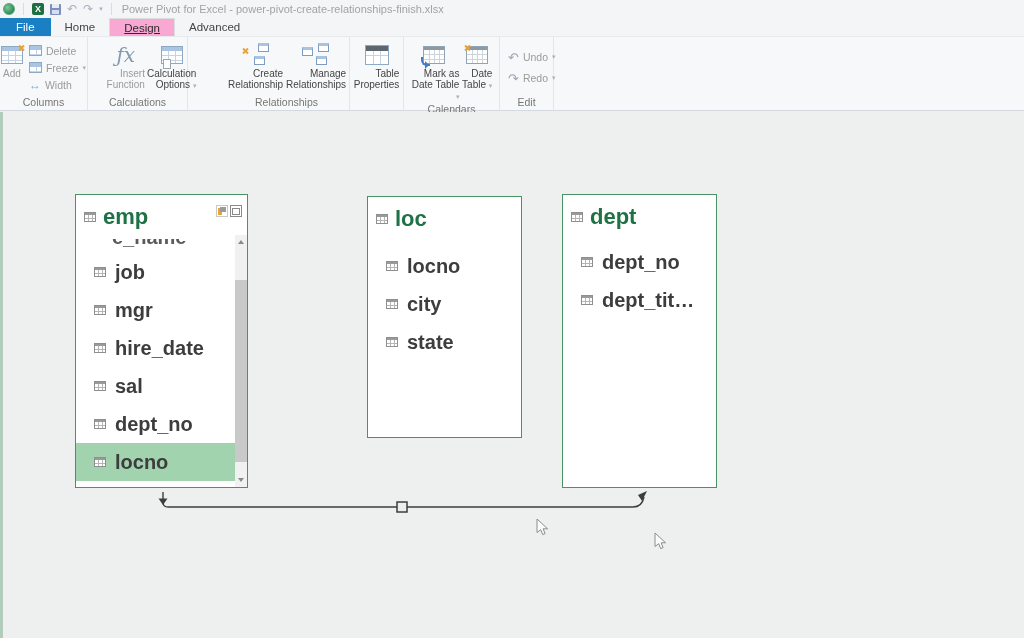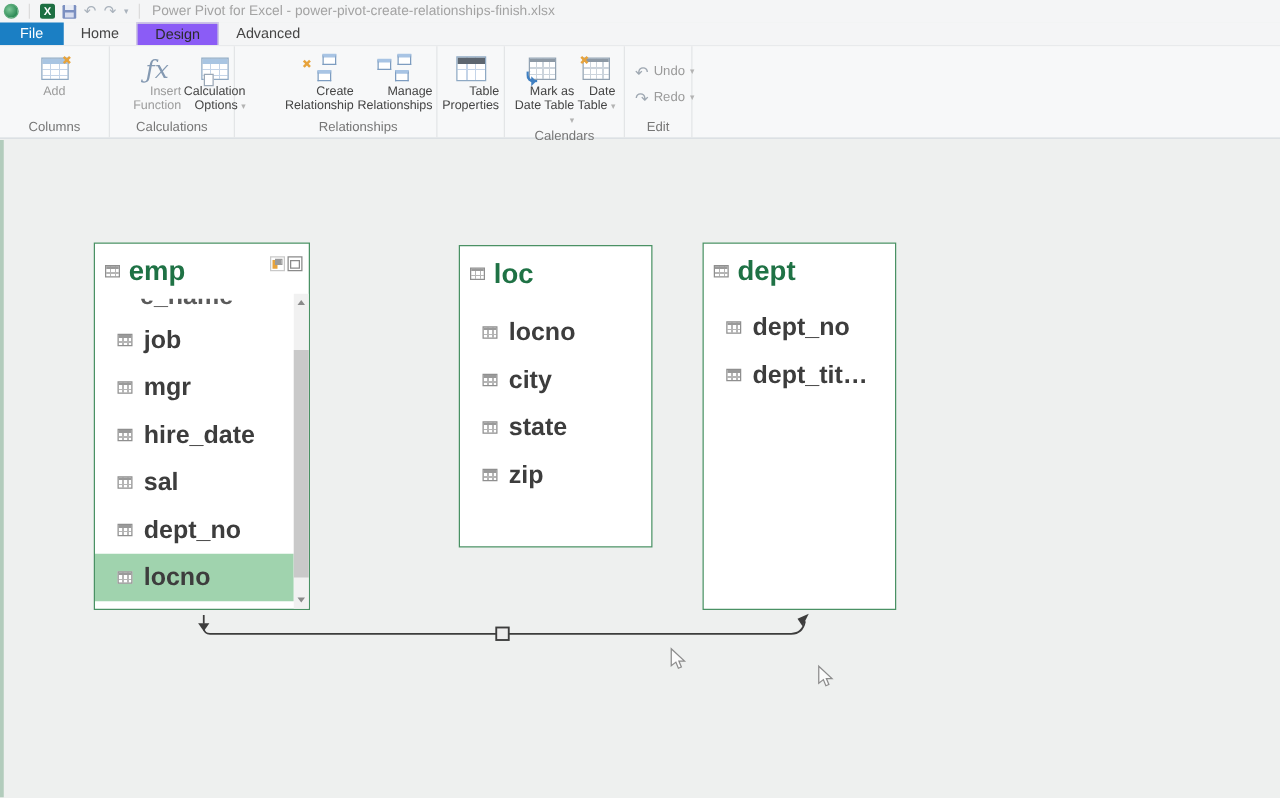--- a/index.html
+++ b/index.html
@@ -20,21 +20,21 @@
   .save-icon::after { content:""; position:absolute; left:2px; bottom:1px; width:7px; height:4px; background:#d7ddef; }
   .qat-arrow { font-size:12px; color:#a9b2bc; line-height:10px; }
   .qat-dd { font-size:7px; color:#a9b2bc; }
   .title-text { font-size:11px; color:#a3a3a3; margin-left:8px; white-space:nowrap; }
 
   
   .tabbar { position:absolute; left:0; top:18px; width:1024px; height:19px;
     background:#f4f5f6; display:flex; align-items:stretch; border-bottom:1px solid #e8eaec; }
   .tab { padding:0 14px; font-size:11.5px; color:#454545; display:flex; align-items:center; cursor:default; }
   .tab.file { background:#1b7fc4; color:#fff; padding:0 16px; }
-  .tab.active { background:#8b5cf6; border:1px solid #dadcde; border-bottom:none; color:#2b2b2b; }
+  .tab.active { background:#f9a8d4; border:1px solid #dadcde; border-bottom:none; color:#2b2b2b;text-decoration:underline; }
 
   
   .ribbon { position:absolute; left:0; top:37px; width:1024px; height:74px;
     background:#f7f8f9; border-bottom:1px solid #d3d9de; display:flex; }
   .rgroup { display:flex; flex-direction:column; border-right:1px solid #e3e5e7; }
   .rgroup .content { flex:1; display:flex; padding:3px 4px 0 4px; justify-content:center; }
   .glabel { height:15px; font-size:10.5px; color:#767676; text-align:center; line-height:14px; }
 
   .bigbtn { width:54px; display:flex; flex-direction:column; align-items:center; padding-top:2px; }
   .bigbtn .bicon { height:26px; display:flex; align-items:center; justify-content:center; }
@@ -139,20 +139,35 @@
   <div class="rgroup" style="width:88px;">
     <div class="content" style="gap:6px;">
       <div class="bigbtn" style="width:34px;">
         <div class="bicon">
             <span class="tbl-icon">
               <span class="spark" style="right:-4px; top:-4px;"></span>
             </span>
           </div>
         <div class="blabel dis">Add</div>
       </div>
+      <div style="display:flex; flex-direction:column; justify-content:flex-start; padding-top:2px;">
+        <div class="smallbtn">
+          <span class="tbl-icon sm"></span>
+          <span>Delete</span>
+        </div>
+        <div class="smallbtn">
+          <span class="tbl-icon sm"></span>
+          <span>Freeze</span>
+          <span class="dd">▾</span>
+        </div>
+        <div class="smallbtn">
+          <span class="width-glyph">↔</span>
+          <span>Width</span>
+        </div>
+      </div>
     </div>
     <div class="glabel">Columns</div>
   </div>
 
   <div class="rgroup" style="width:100px;">
     <div class="content" style="gap:2px;margin-left:28px;">
       <div class="bigbtn" style="width:44px;">
         <div class="bicon">
             <span class="fx-glyph">ƒx</span>
           </div>
@@ -310,24 +325,20 @@
           <span class="grid-icon"></span>
           <span>locno</span>
         </div>
       <div class="col-row">
           <span class="grid-icon"></span>
           <span>city</span>
         </div>
       <div class="col-row">
           <span class="grid-icon"></span>
           <span>state</span>
-        </div>
-      <div class="col-row">
-          <span class="grid-icon"></span>
-          <span>zip</span>
         </div>
     </div>
   </div>
 
   <div class="dtable" style="left:562px; top:82px; width:155px; height:294px;">
     <div class="thead">
       <span class="grid-icon"></span>
       <span class="tname">dept</span>
     </div>
     <div class="tbody" style="padding-top:8px;">

